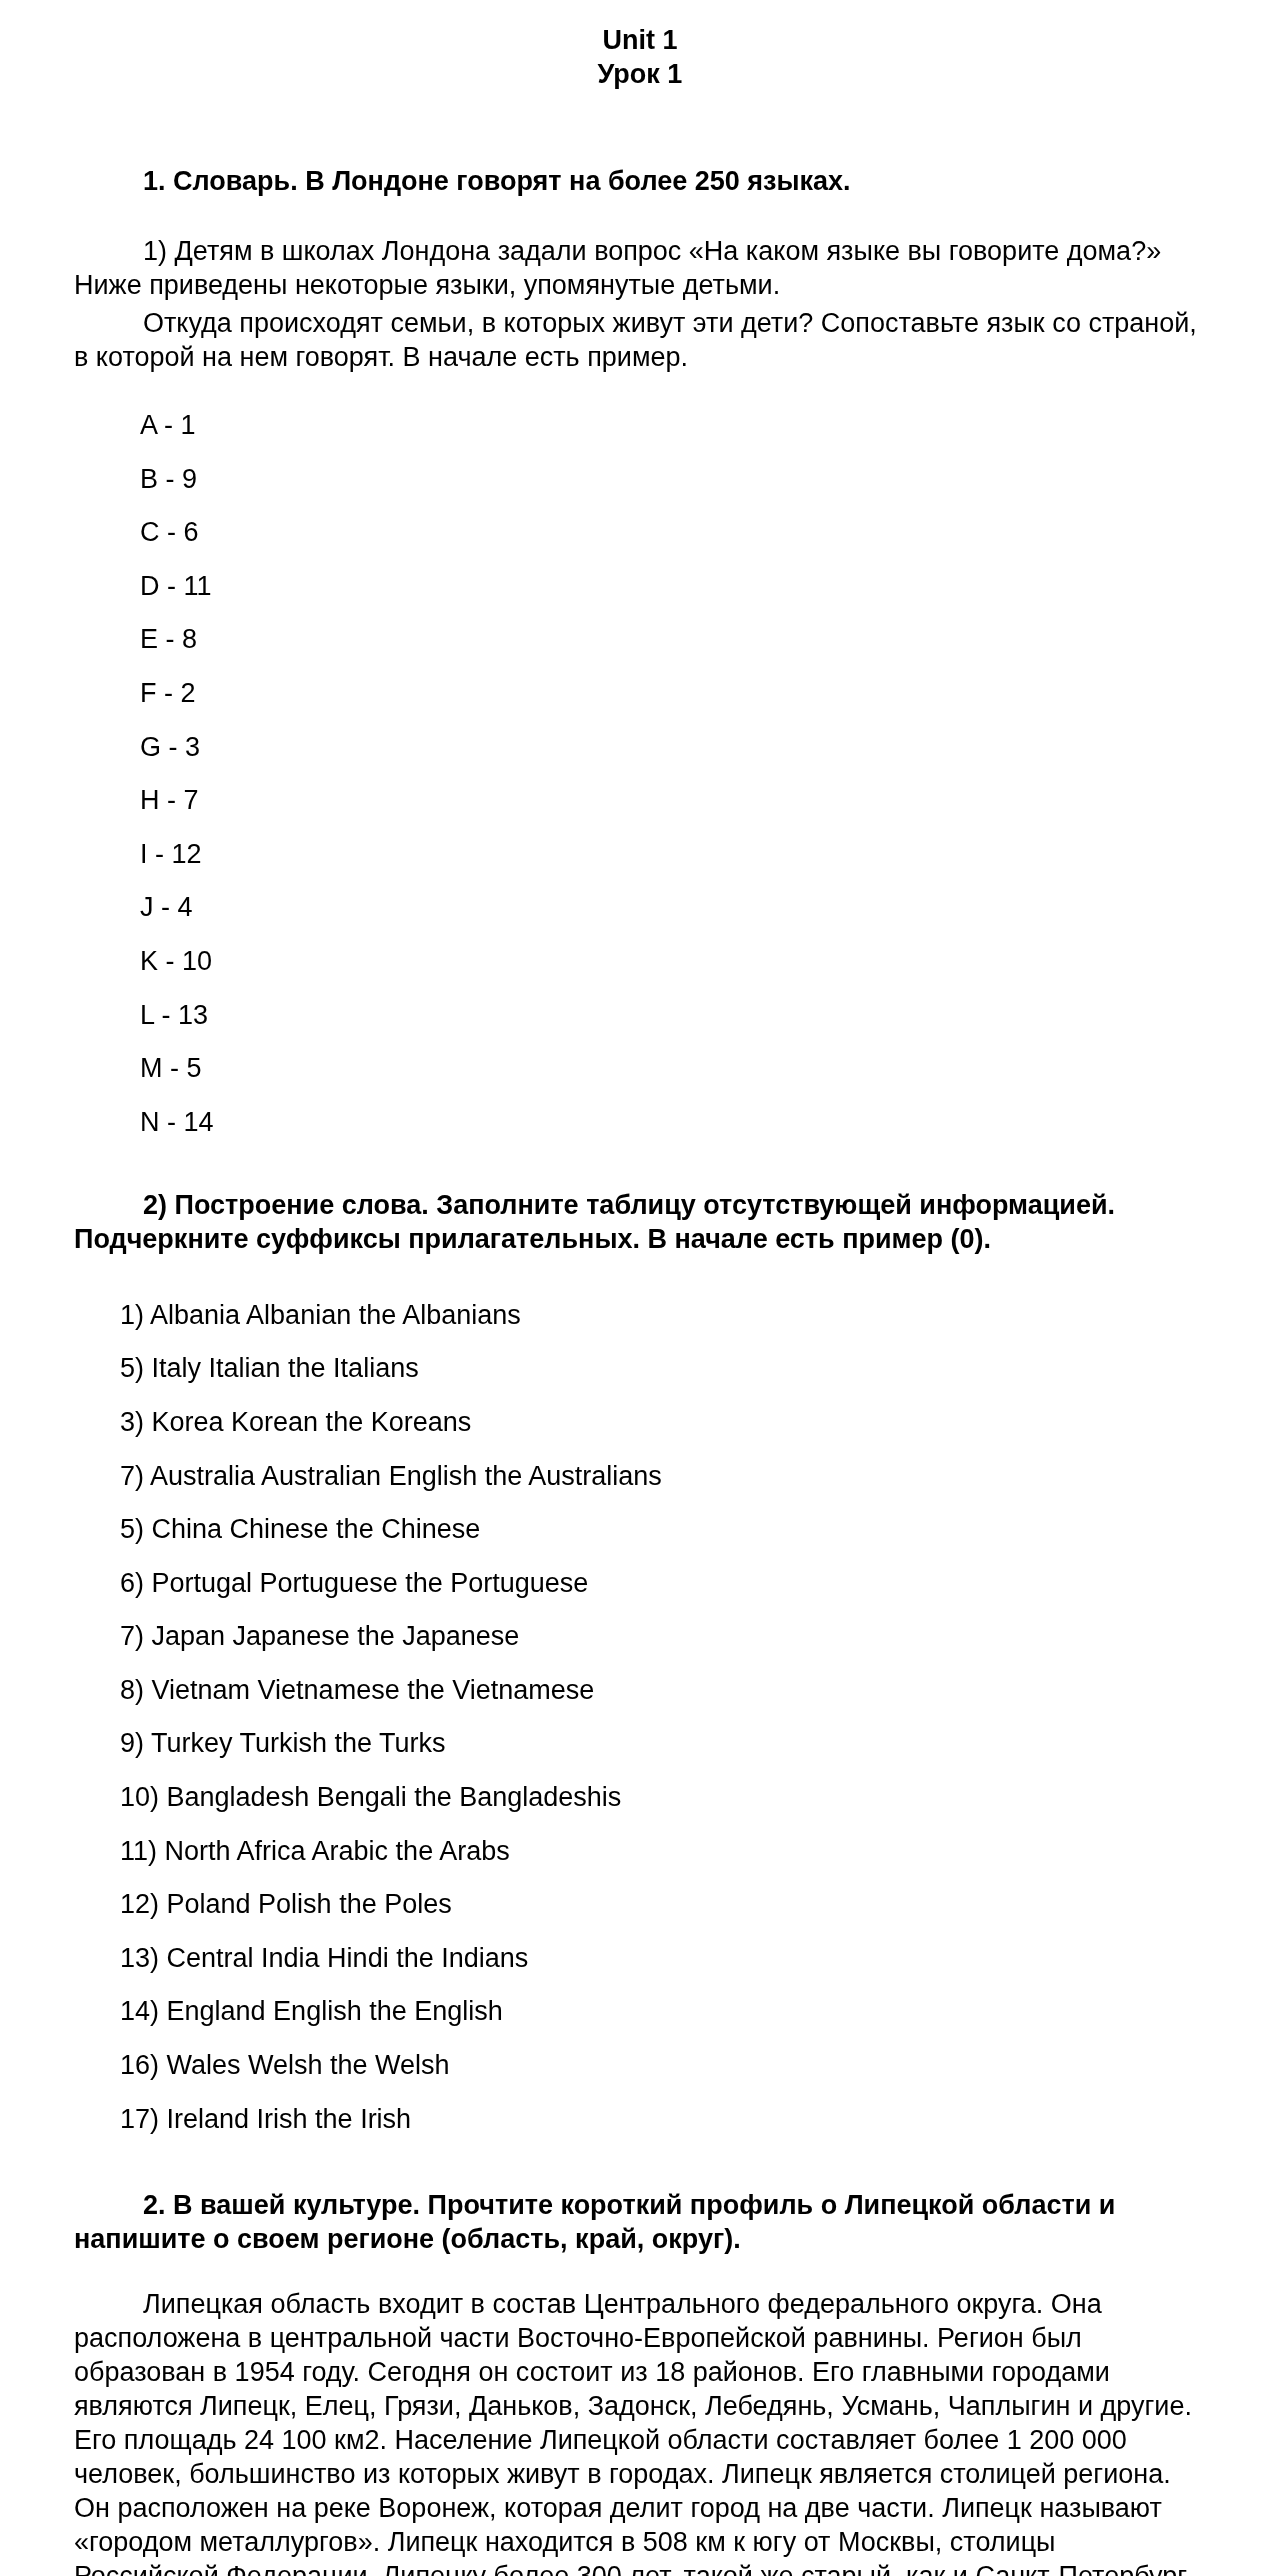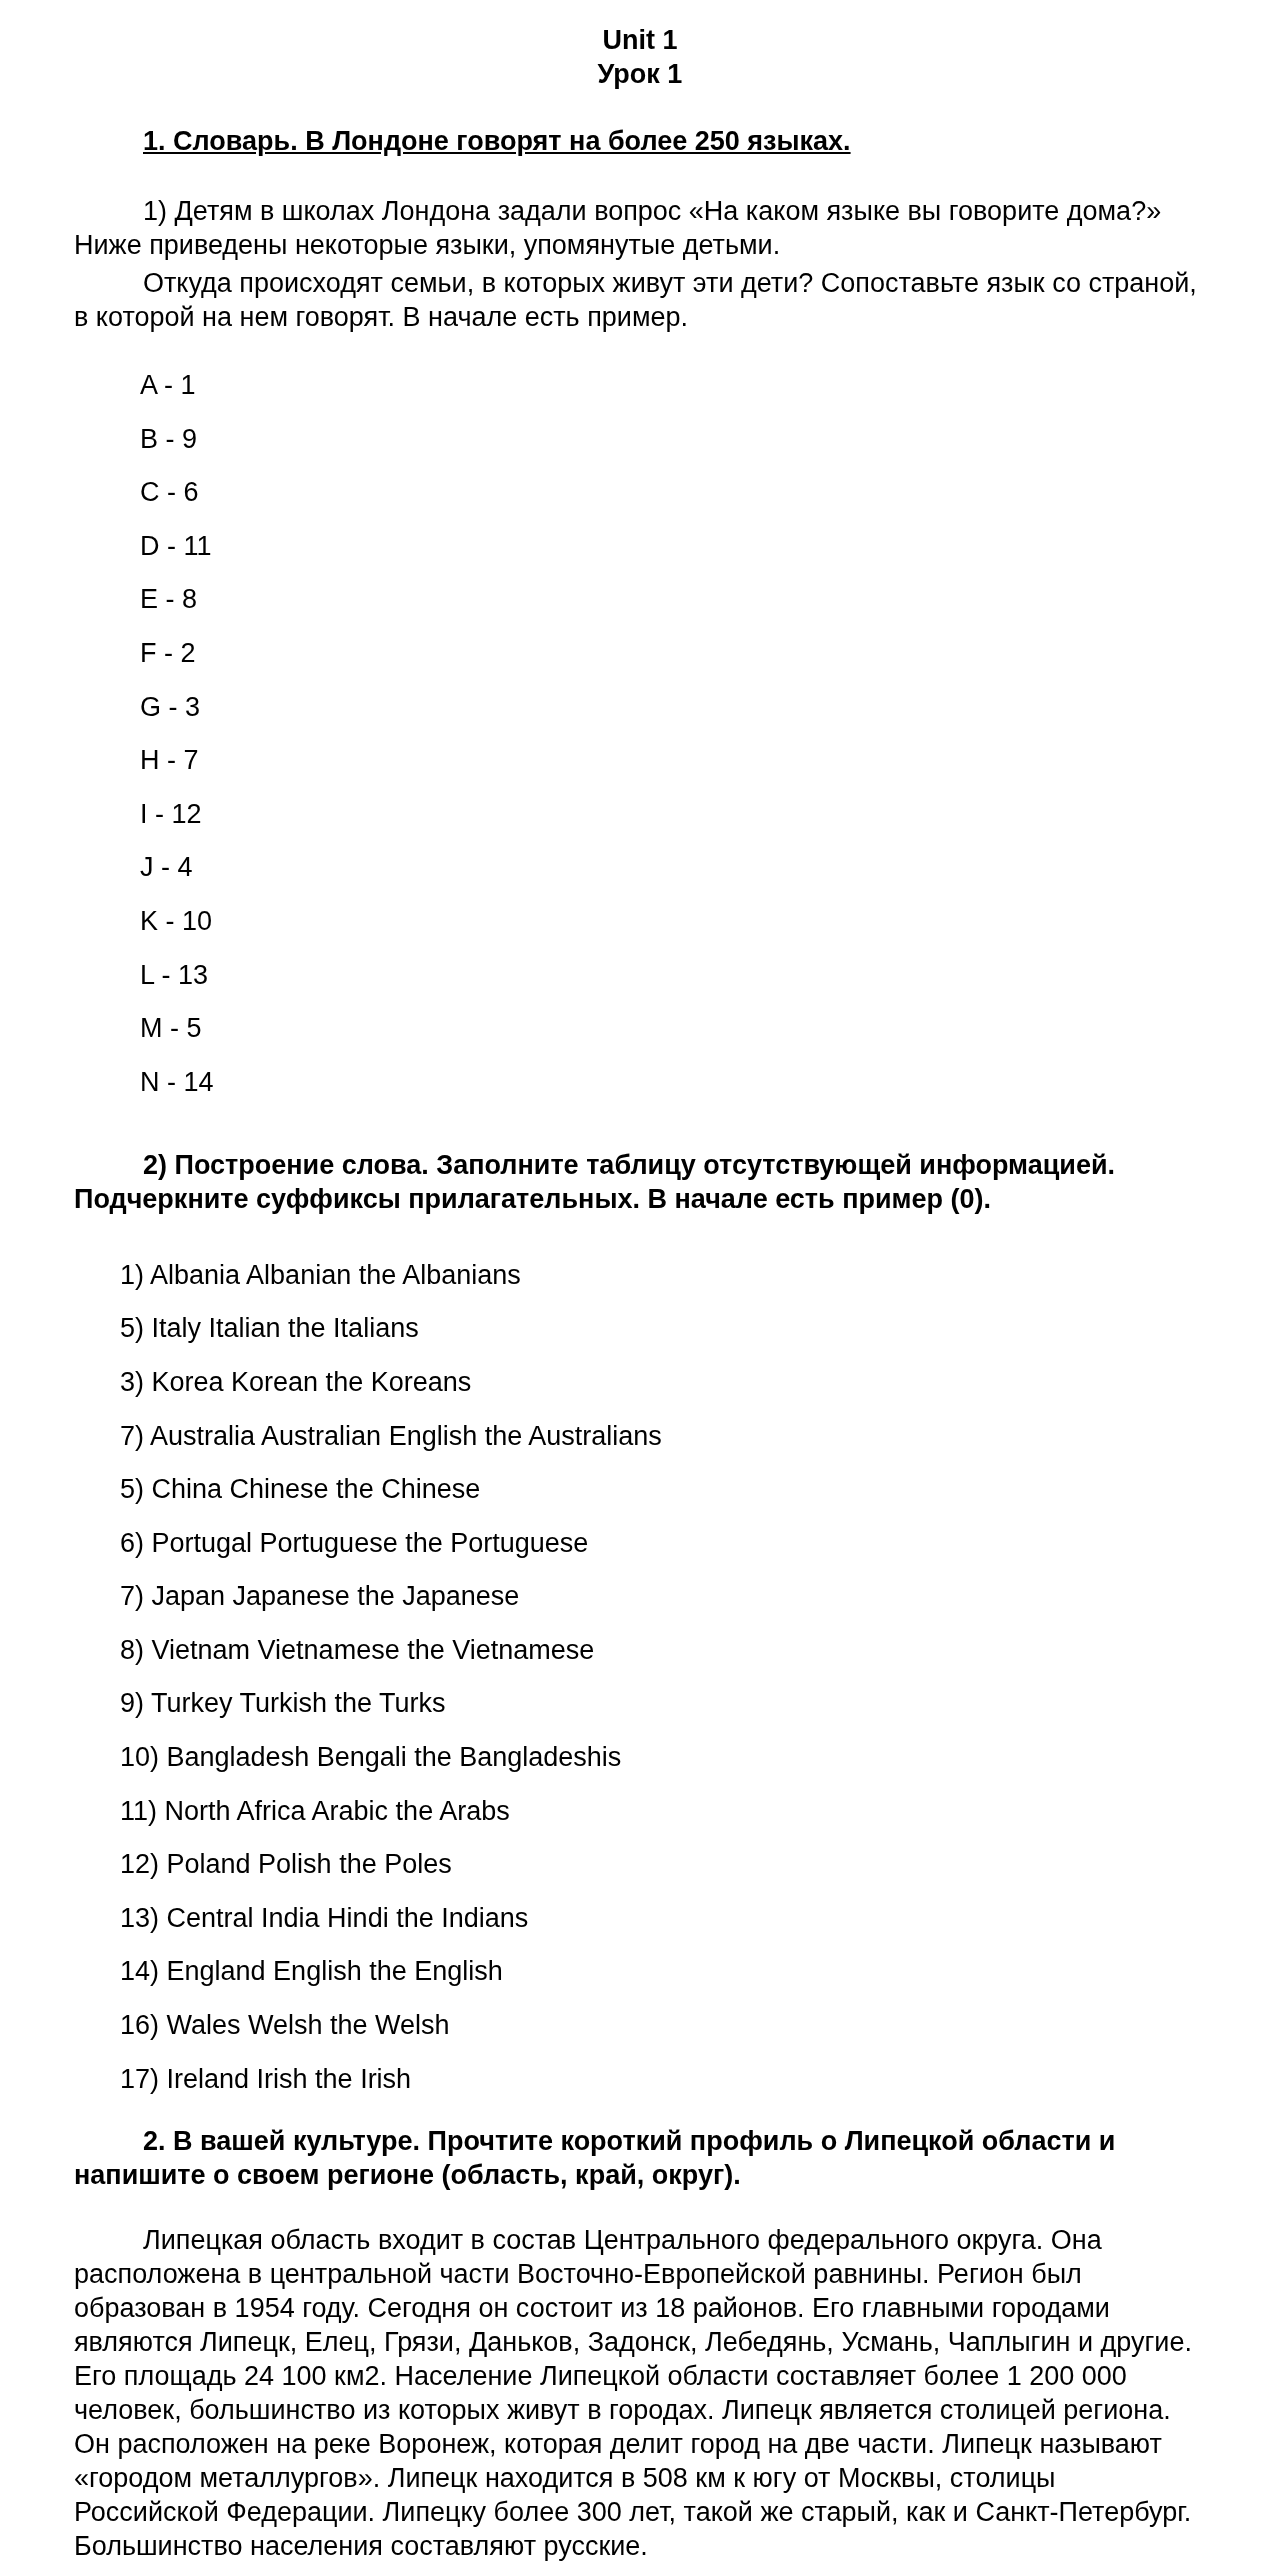--- a/index.html
+++ b/index.html
@@ -28,39 +28,39 @@
   p {
     margin: 0;
   }
   .para {
     text-indent: 69px;
   }
   .heading {
     font-weight: bold;
     text-indent: 69px;
   }
-  .heading-1 { margin-top: 33px; text-decoration: underline; }
+  .heading-1 { margin-top: 73px; }
   .para-intro-1 { margin-top: 36px; }
   .para-intro-2 { margin-top: 4px; }
   .letter-list {
     margin-top: 34px;
     padding-left: 66px;
   }
   .letter-list .list-item {
     margin-bottom: 19.6px;
   }
   .heading-2 { margin-top: 49px; }
   .num-list {
     margin-top: 42px;
     padding-left: 46px;
   }
   .num-list .list-item {
     margin-bottom: 19.6px;
   }
-  .heading-3 { margin-top: 28px; }
+  .heading-3 { margin-top: 52px; }
   .para-ru  { margin-top: 31px; }
 </style>
 </head>
 <body>
 
 <div class="page">
 
   <div class="title-line">Unit 1</div>
 
   <div class="title-line">Урок 1</div>

